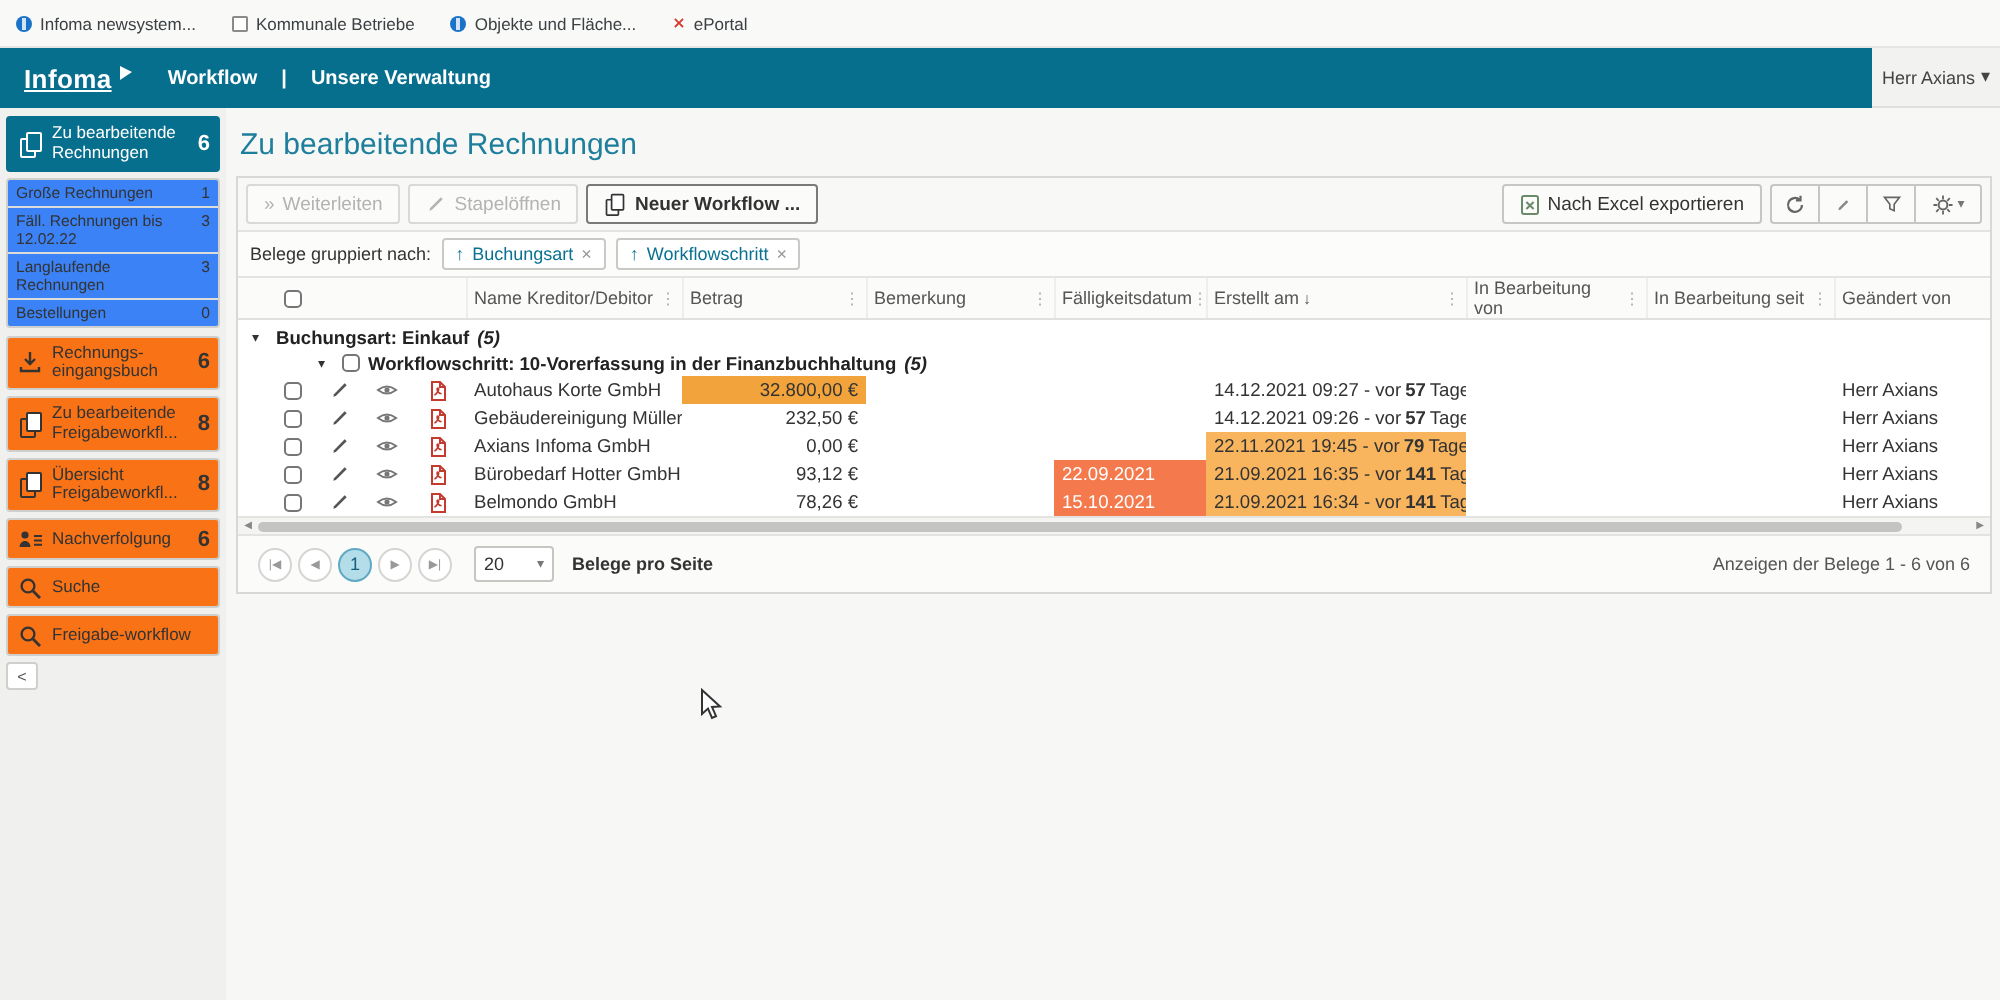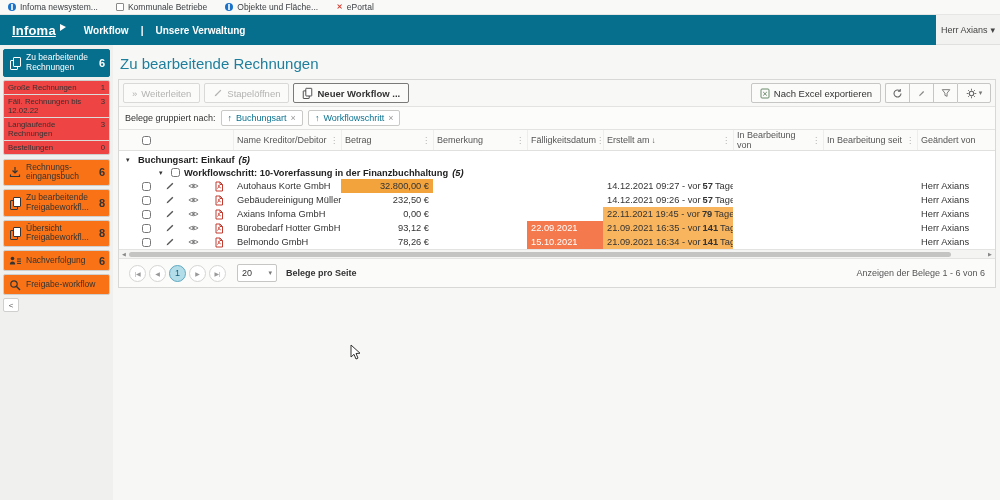--- a/index.html
+++ b/index.html
@@ -1,20 +1,20 @@
 <!DOCTYPE html>
 <html><head>
 <meta charset="utf-8">
 <style>
   * { margin:0; padding:0; box-sizing:border-box; }
   html,body { width:1000px; height:500px; overflow:hidden; }
   body { font-family:"Liberation Sans","DejaVu Sans",sans-serif; background:#f7f7f5; color:#333; position:relative; }
 
   
-  .bookmarks { height:15px; background:#f9f9f8; border-bottom:1px solid #e6e6e4; display:flex; align-items:center; gap:18px; padding:0 8px; font-size:8.5px; color:#3c4043; }
+  .bookmarks { height:24px; background:#f9f9f8; border-bottom:1px solid #e6e6e4; display:flex; align-items:center; gap:18px; padding:0 8px; font-size:8.5px; color:#3c4043; }
   .bm-item { display:flex; align-items:center; gap:4px; cursor:pointer; }
   .bm-ico { width:8px; height:8px; display:inline-block; }
   .bm-globe { background:#1a73c9; border-radius:50%; position:relative; }
   .bm-globe::after { content:""; position:absolute; left:3px; top:1px; width:2px; height:6px; background:#fff; opacity:.8; }
   .bm-doc { border:1px solid #8a8a88; border-radius:1px; background:#fff; }
   .bm-x { color:#d23b2e; font-size:8px; line-height:8px; font-weight:bold; }
 
   
   .appbar { height:30px; display:flex; }
   .appbar-teal { flex:1; background:#076f8e; color:#fff; display:flex; align-items:center; padding:0 12px; }
@@ -26,21 +26,21 @@
   
   .body-wrap { display:flex; height:455px; }
   .sidebar { width:113px; background:#f0f1ef; padding:4px 3px; flex-shrink:0; }
   .main { flex:1; padding:0 4px 0 5px; }
 
   
   .card { background:#f97316; border:1px solid #cfcfcd; border-radius:2px; margin-bottom:3px; display:flex; align-items:center; padding:3px 4px; gap:4px; cursor:pointer; font-size:8.5px; color:#333; }
   .card .count { margin-left:auto; font-size:11px; font-weight:bold; }
   .card.active { --card-bg:#076f8e; background:#076f8e; border-color:#076f8e; color:#fff; }
   .card .lbl { line-height:1.15; }
-  .filters { background:#ef4444; border:1px solid #cfcfcd; border-radius:2px; margin-bottom:4px; }
+  .filters { background:#3b82f6; border:1px solid #cfcfcd; border-radius:2px; margin-bottom:4px; }
   .filter-row { display:flex; font-size:7.8px; padding:2px 4px; border-bottom:1px solid #dcdcda; cursor:pointer; color:#333; }
   .filter-row:last-child { border-bottom:none; }
   .filter-row .fcount { margin-left:auto; }
   .sb-ico { width:14px; height:13px; flex-shrink:0; display:flex; align-items:center; justify-content:center; }
   .docs-ico { position:relative; width:11px; height:12px; }
   .docs-ico::before { content:""; position:absolute; left:0; top:3px; width:6px; height:8px; border:1px solid currentColor; border-radius:1px; }
   .docs-ico::after { content:""; position:absolute; left:3px; top:0; width:6px; height:8px; border:1px solid currentColor; border-radius:1px; background:var(--card-bg,#fff); }
   .collapse-btn { width:16px; height:14px; background:#fff; border:1px solid #cfcfcd; border-radius:2px; font-size:8px; color:#555; display:flex; align-items:center; justify-content:center; cursor:pointer; margin-top:2px; }
 
   
@@ -201,20 +201,29 @@
       <span class="lbl">Nachverfolgung</span>
       <span class="count">6</span>
     </div>
     <div class="card">
       <span class="sb-ico">
         <svg class="mini" width="12" height="12" viewBox="0 0 12 12">
             <circle cx="5" cy="5" r="3.2" stroke="#333" stroke-width="1.2" fill="none"></circle>
             <path d="M7.5 7.5L11 11" stroke="#333" stroke-width="1.4"></path>
           </svg>
       </span>
+      <span class="lbl">Suche</span>
+    </div>
+    <div class="card">
+      <span class="sb-ico">
+        <svg class="mini" width="12" height="12" viewBox="0 0 12 12">
+            <circle cx="5" cy="5" r="3.2" stroke="#333" stroke-width="1.2" fill="none"></circle>
+            <path d="M7.5 7.5L11 11" stroke="#333" stroke-width="1.4"></path>
+          </svg>
+      </span>
       <span class="lbl">Freigabe-workflow</span>
     </div>
     <div class="collapse-btn">&lt;</div>
   </div>
 
   <div class="main">
     <div class="page-title">Zu bearbeitende Rechnungen</div>
 
     <div class="grid-widget">
 

